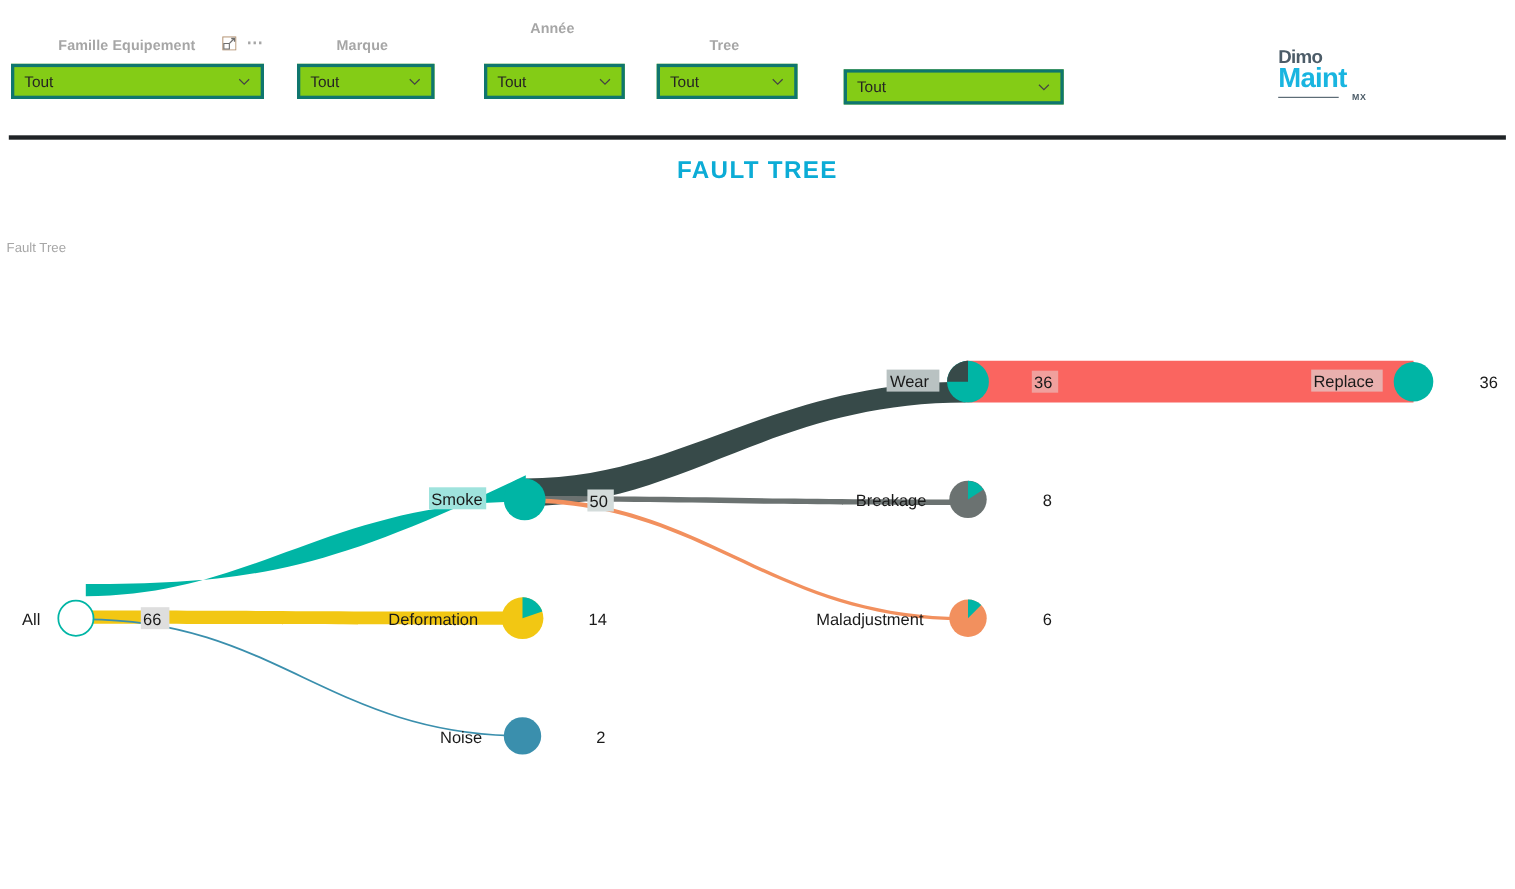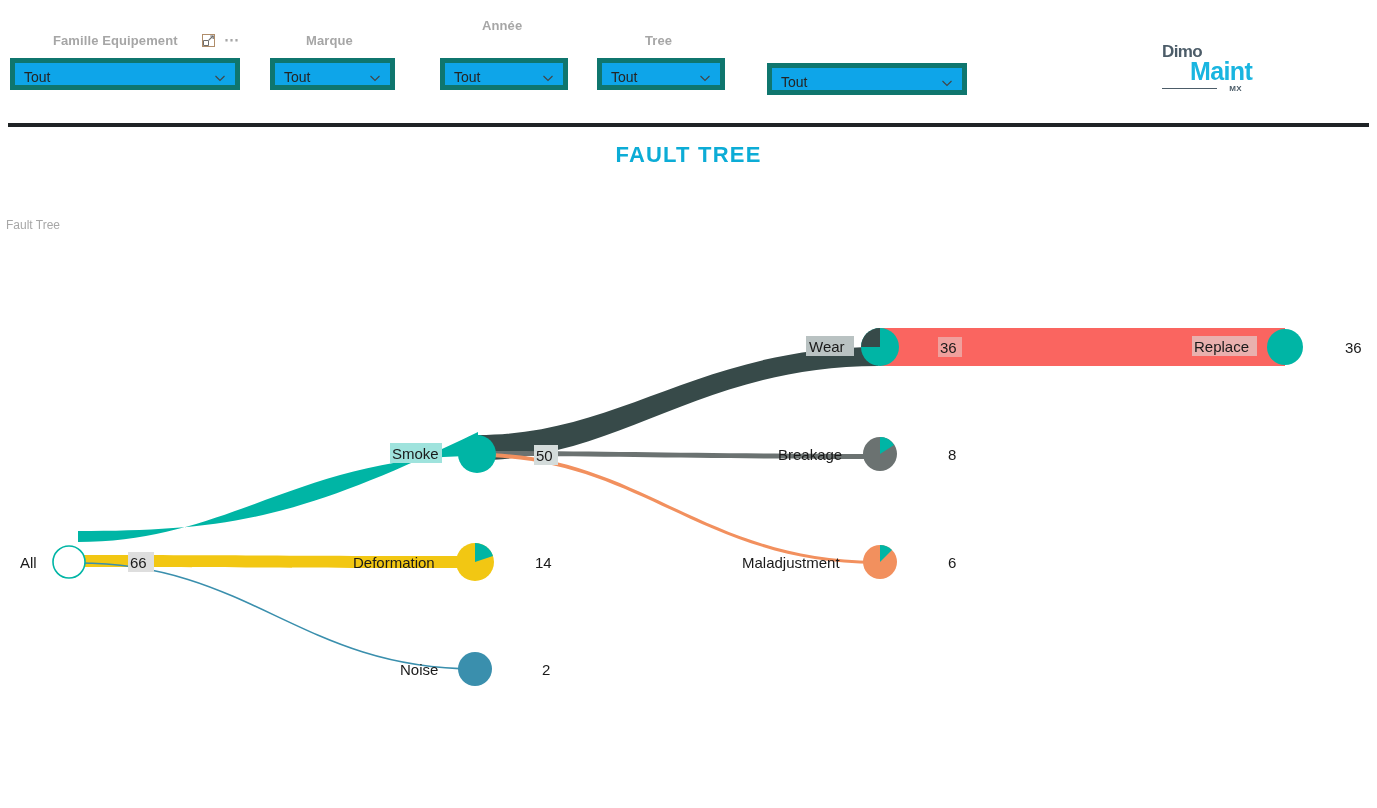--- a/index.html
+++ b/index.html
@@ -12,39 +12,39 @@
     color:#252423;
   }
   
   #filter-bar{position:absolute;left:0;top:0;width:1270px;height:118px;}
   .filter-title{
     position:absolute;font-size:13px;font-weight:bold;color:#a6a6a6;
     letter-spacing:.1px;white-space:nowrap;
   }
   .slicer{
     position:absolute;box-sizing:border-box;
-    border:5px solid #0f766e;background:#0ea5e9;
-    display:flex;align-items:flex-end;padding:0 8px 0 9px;
+    border:3px solid #0f766e;background:#84cc16;
+    display:flex;align-items:center;padding:0 8px 0 9px;
   }
   .slicer .val{
     font-size:14px;color:#252423;flex:1;white-space:nowrap;overflow:hidden;
   }
   .chev{width:14px;height:14px;flex:none;}
   .chev svg{display:block;}
   .hdr-icons{position:absolute;display:flex;align-items:center;gap:9px;}
   .icon-focus{width:13px;height:13px;display:block;}
   .icon-more{
     font-size:15px;color:#a6a6a6;letter-spacing:1.3px;line-height:8px;
     font-weight:bold;
   }
   
   #logo{position:absolute;right:28px;top:44px;width:80px;text-align:left;
         line-height:.92;}
   #logo .l1{font-size:17px;font-weight:bold;color:#4c5c68;letter-spacing:-.6px;}
-  #logo .l2{font-size:25px;font-weight:bold;color:#19b5e0;letter-spacing:-.6px;margin-left:28px;}
+  #logo .l2{font-size:25px;font-weight:bold;color:#19b5e0;letter-spacing:-.6px;}
   #logo .l3{display:flex;align-items:center;gap:12px;margin-top:2px;}
   #logo .l3 .rule{flex:1;height:1.6px;background:#4c5c68;}
   #logo .l3 .mx{font-size:8px;font-weight:bold;color:#4c5c68;letter-spacing:.4px;}
   
   #hdr-rule{position:absolute;left:8px;top:123px;width:1361px;height:4px;
             background:#1f2326;}
   
   #page-title{
     position:absolute;left:0;top:142px;width:1377px;text-align:center;
     font-size:22px;font-weight:bold;color:#0cacd6;letter-spacing:1.2px;

